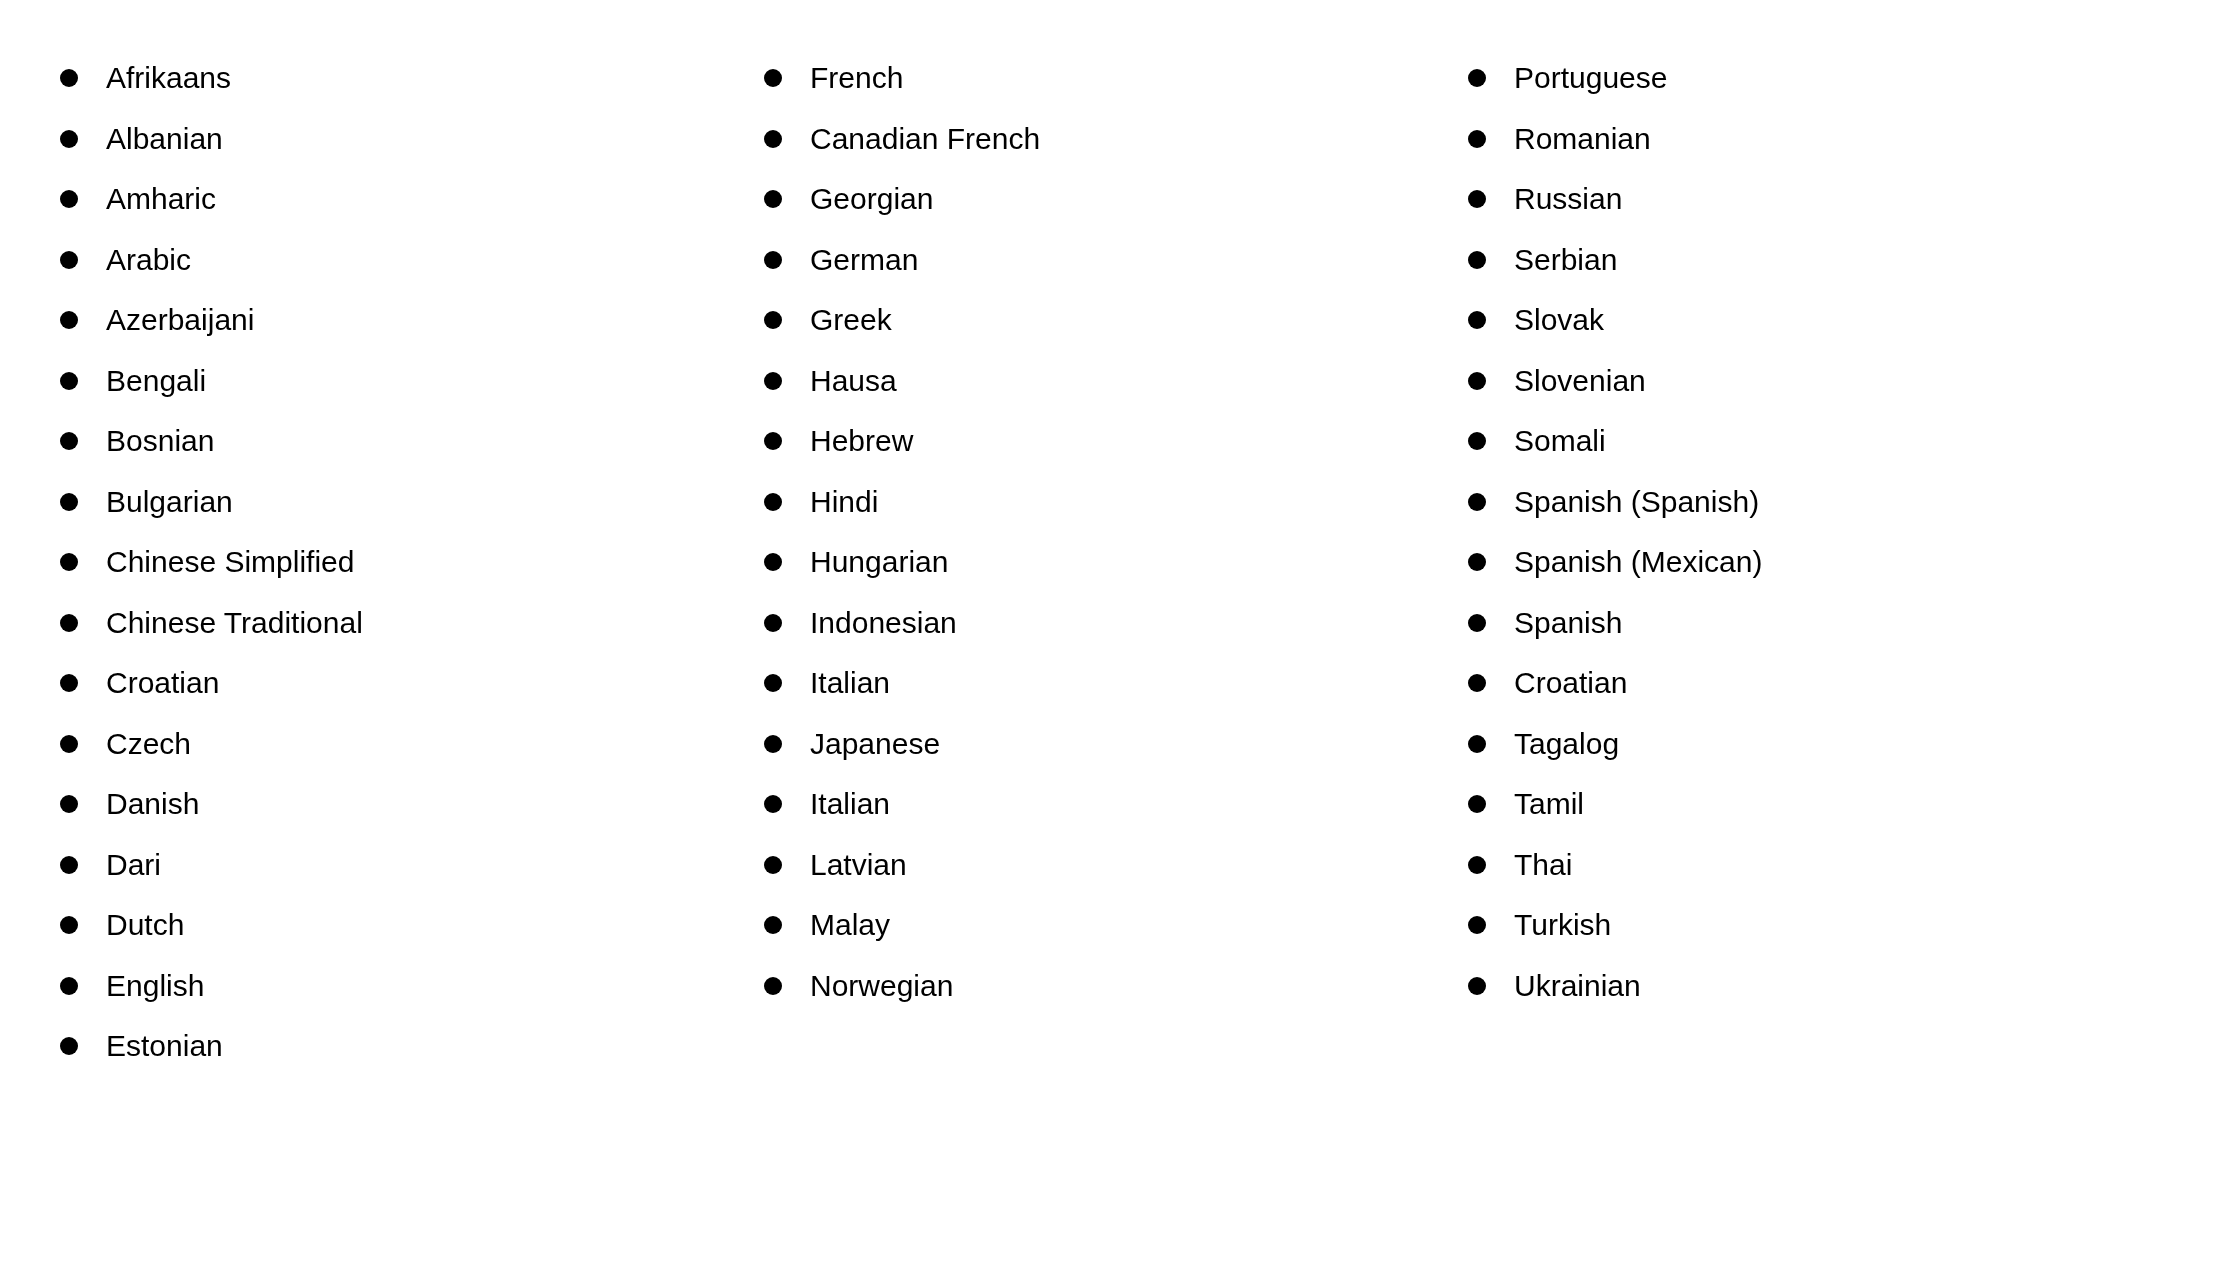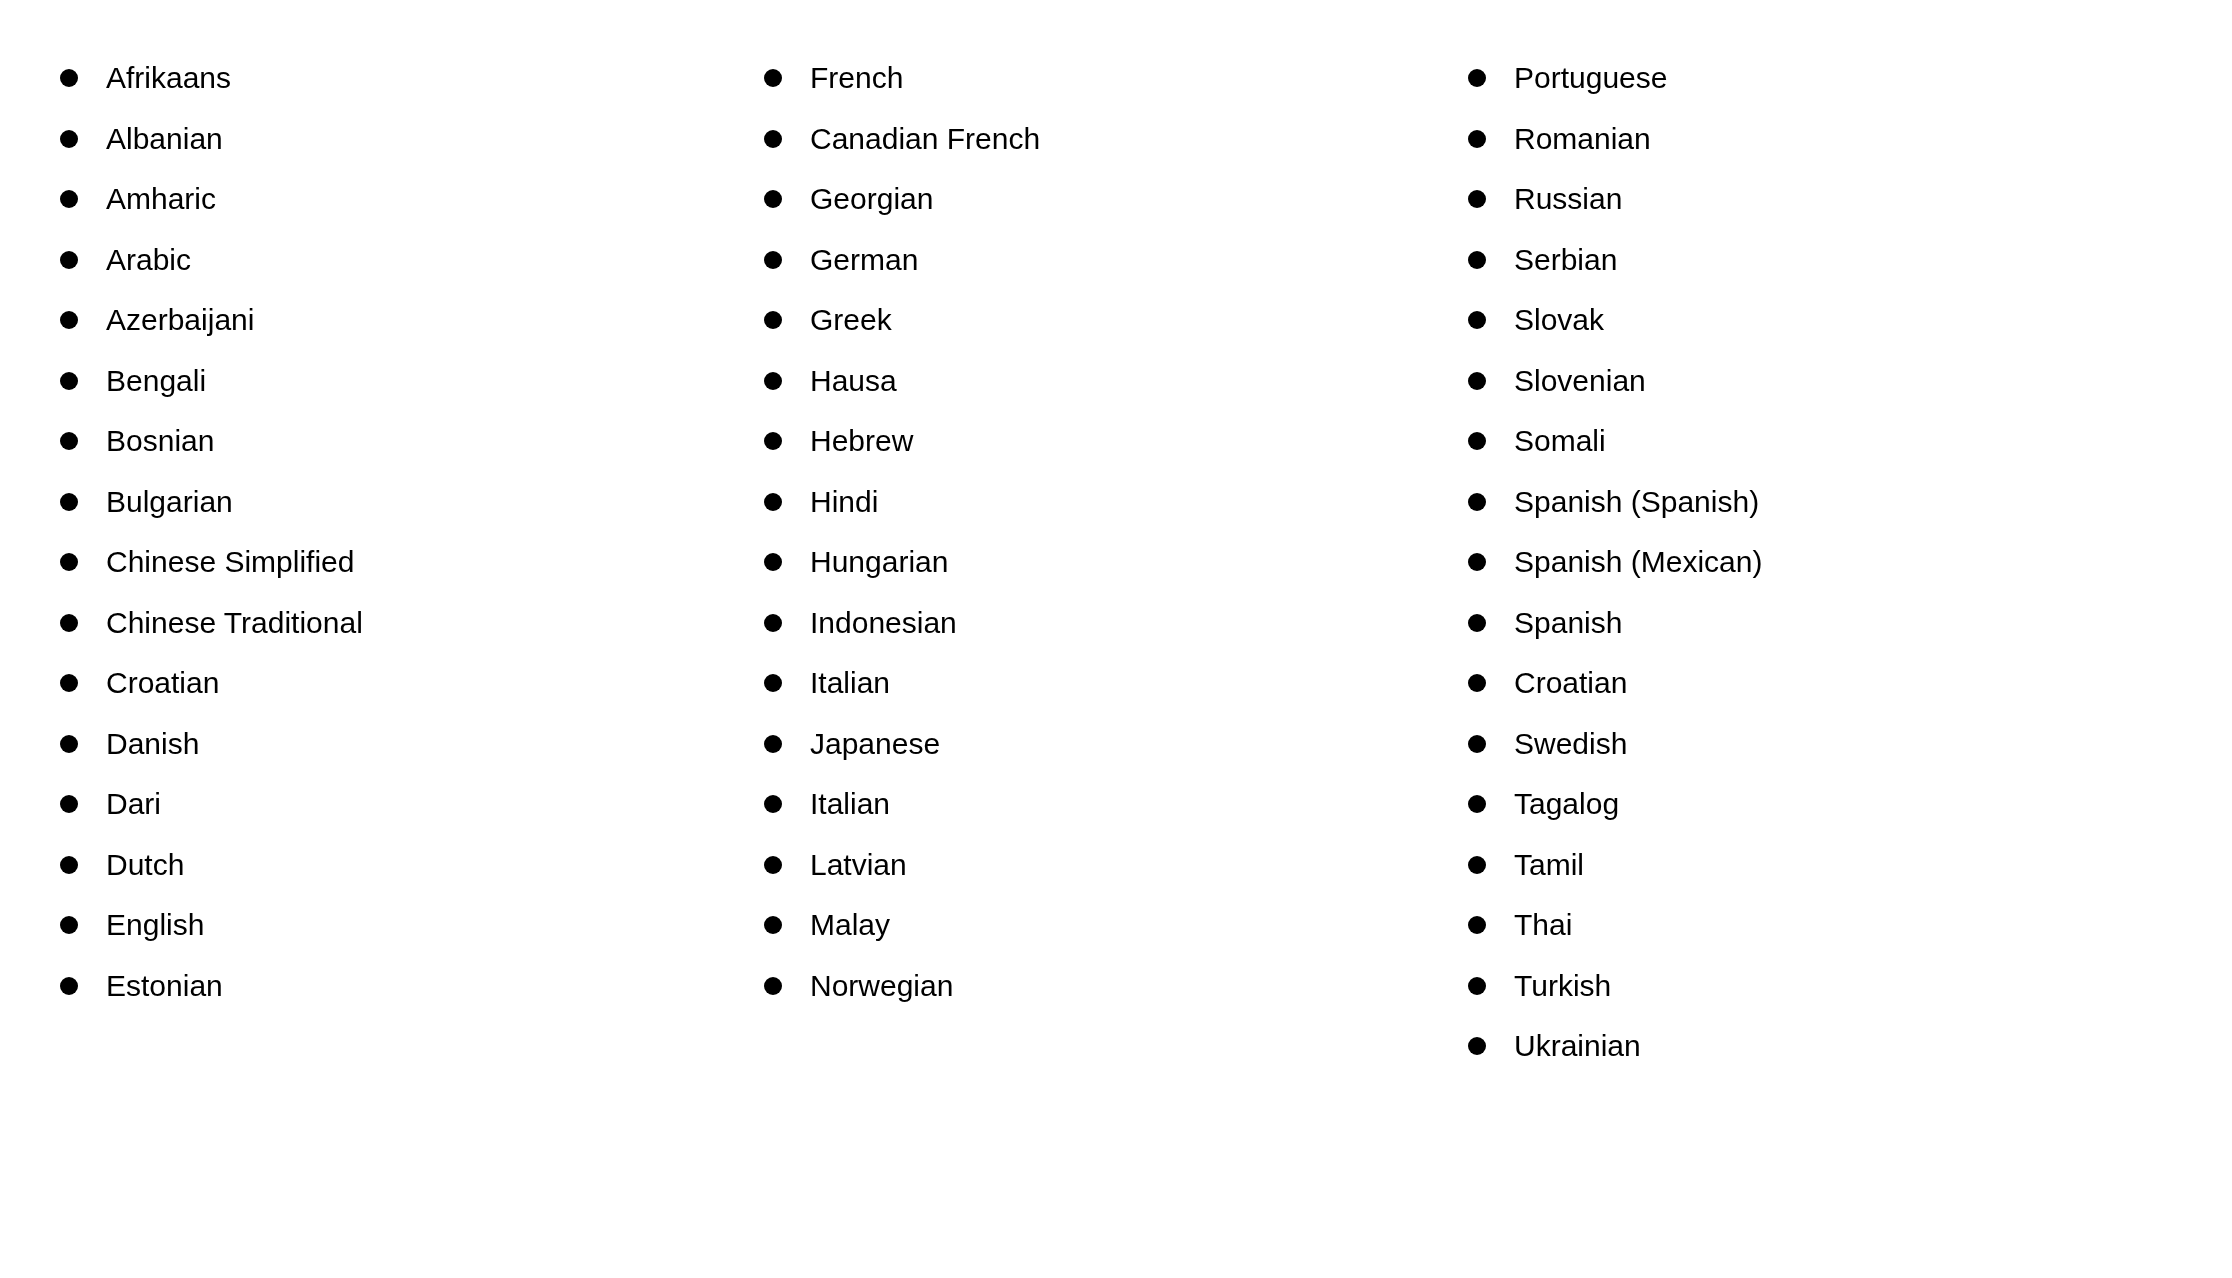--- a/index.html
+++ b/index.html
@@ -93,20 +93,24 @@
       <div class="list-item">
         <div class="bullet"></div>
         <span class="language-label">Chinese Traditional</span>
       </div>
       <div class="list-item">
         <div class="bullet"></div>
         <span class="language-label">Croatian</span>
       </div>
       <div class="list-item">
         <div class="bullet"></div>
+        <span class="language-label">Czech</span>
+      </div>
+      <div class="list-item">
+        <div class="bullet"></div>
         <span class="language-label">Danish</span>
       </div>
       <div class="list-item">
         <div class="bullet"></div>
         <span class="language-label">Dari</span>
       </div>
       <div class="list-item">
         <div class="bullet"></div>
         <span class="language-label">Dutch</span>
       </div>
@@ -225,24 +229,20 @@
       <div class="list-item">
         <div class="bullet"></div>
         <span class="language-label">Spanish</span>
       </div>
       <div class="list-item">
         <div class="bullet"></div>
         <span class="language-label">Croatian</span>
       </div>
       <div class="list-item">
         <div class="bullet"></div>
-        <span class="language-label">Swedish</span>
-      </div>
-      <div class="list-item">
-        <div class="bullet"></div>
         <span class="language-label">Tagalog</span>
       </div>
       <div class="list-item">
         <div class="bullet"></div>
         <span class="language-label">Tamil</span>
       </div>
       <div class="list-item">
         <div class="bullet"></div>
         <span class="language-label">Thai</span>
       </div>

